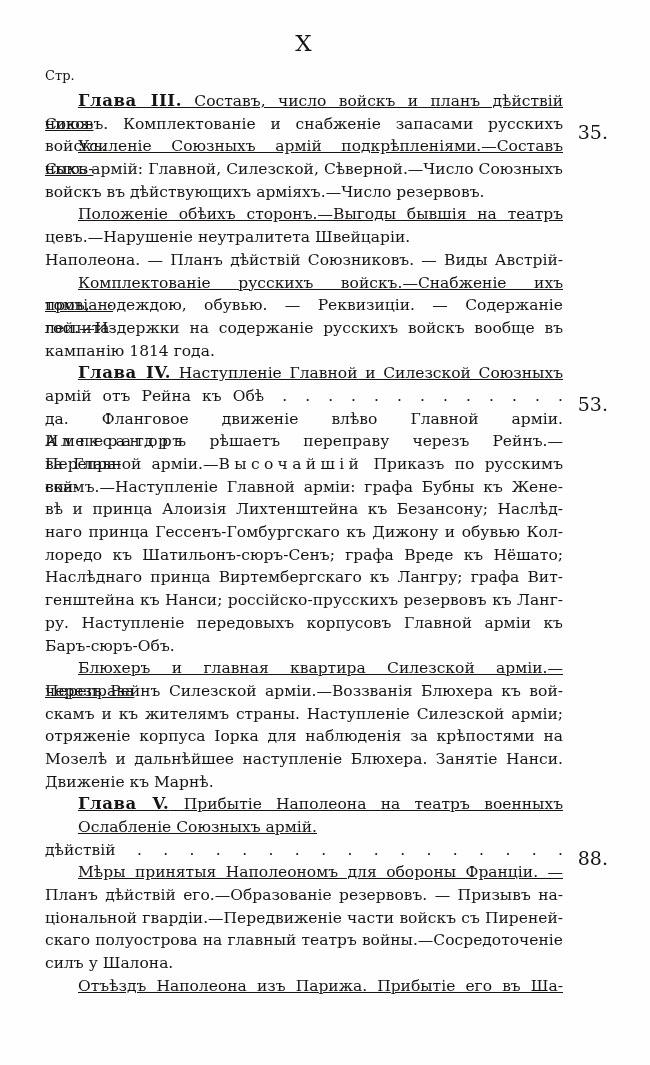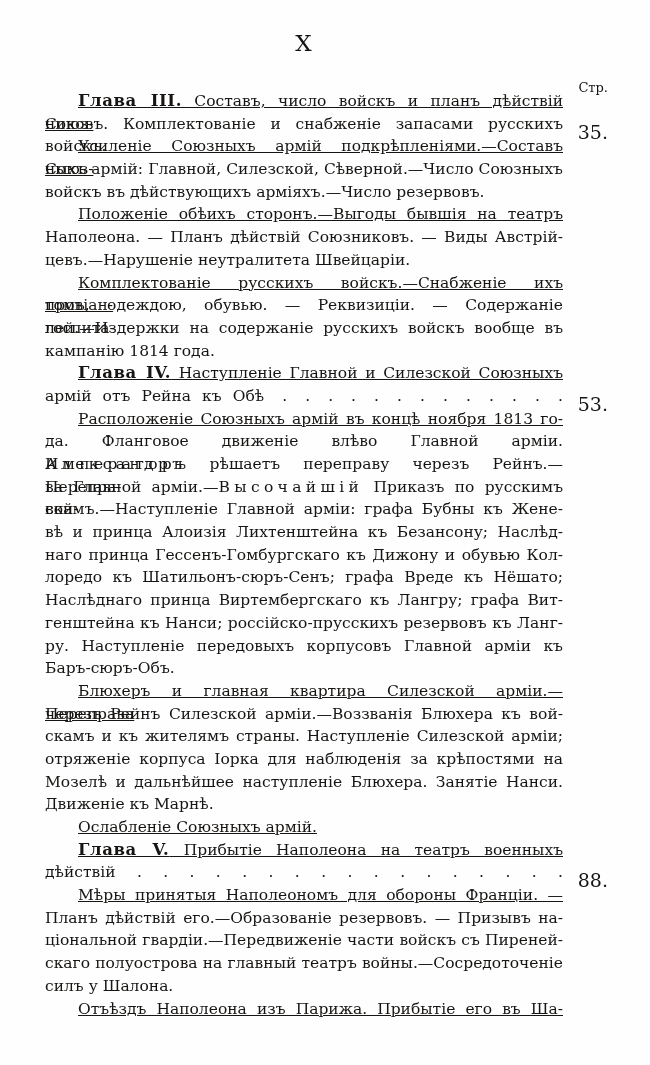--- a/index.html
+++ b/index.html
@@ -16,24 +16,24 @@
     position: absolute;
     top: 30px;
     left: 45px;
     width: 518px;
     text-align: center;
     font-size: 23px;
     letter-spacing: 1px;
   }
   .col-header {
     position: absolute;
-    top: 80px;
+    top: 68px;
     left: 45px;
     width: 563px;
-    text-align: right;
+    text-align: left;
     font-size: 13px;
   }
   .text-block {
     position: absolute;
     top: 90px;
     left: 45px;
     width: 518px;
     font-size: 15.5px;
   }
   .line {
@@ -71,48 +71,47 @@
 <div class="page">
   <div class="folio">X</div>
   <div class="col-header">Стр.</div>
   <div class="text-block">
       <div class="line indent"><span class="bold">Глава III.</span><span> Составъ, число войскъ и планъ дѣйствій Союз-</span></div>
       <div class="line"><span>никовъ. Комплектованіе и снабженіе запасами русскихъ войскъ.</span><span class="pagenum">35.</span></div>
       <div class="line indent"><span>Усиленіе Союзныхъ армій подкрѣпленіями.—Составъ Союз-</span></div>
       <div class="line"><span>ныхъ армій: Главной, Силезской, Сѣверной.—Число Союзныхъ</span></div>
       <div class="line left"><span>войскъ въ дѣйствующихъ арміяхъ.—Число резервовъ.</span></div>
       <div class="line indent"><span>Положеніе обѣихъ сторонъ.—Выгоды бывшія на театръ</span></div>
+      <div class="line left"><span>цевъ.—Нарушеніе неутралитета Швейцаріи.</span></div>
       <div class="line"><span>Наполеона. — Планъ дѣйствій Союзниковъ. — Виды Австрій-</span></div>
-      <div class="line left"><span>цевъ.—Нарушеніе неутралитета Швейцаріи.</span></div>
       <div class="line indent"><span>Комплектованіе русскихъ войскъ.—Снабженіе ихъ провіан-</span></div>
       <div class="line"><span>томъ, одеждою, обувью. — Реквизиціи. — Содержаніе госпита-</span></div>
       <div class="line"><span>лей.—Издержки на содержаніе русскихъ войскъ вообще въ</span></div>
       <div class="line left"><span>кампанію 1814 года.</span></div>
       <div class="line indent"><span class="bold">Глава IV.</span><span> Наступленіе Главной и Силезской Союзныхъ</span></div>
       <div class="line"><span>армій отъ Рейна къ Обѣ</span><span class="dots"> . . . . . . . . . . . . .</span><span class="pagenum">53.</span></div>
-      <div class="line indent"><span>Расположеніе Союзныхъ армій въ концѣ ноября 1813 го-</span></div>
       <div class="line"><span>да. Фланговое движеніе влѣво Главной арміи. </span><span class="spaced">Императоръ</span></div>
       <div class="line"><span class="spaced">Александръ</span><span> рѣшаетъ переправу черезъ Рейнъ.—Перепра-</span></div>
       <div class="line"><span>ва Главной арміи.—</span><span class="spaced">Высочайшій</span><span> Приказъ по русскимъ вой-</span></div>
       <div class="line"><span>скамъ.—Наступленіе Главной арміи: графа Бубны къ Жене-</span></div>
       <div class="line"><span>вѣ и принца Алоизія Лихтенштейна къ Безансону; Наслѣд-</span></div>
       <div class="line"><span>наго принца Гессенъ-Гомбургскаго къ Дижону и обувью Кол-</span></div>
       <div class="line"><span>лоредо къ Шатильонъ-сюръ-Сенъ; графа Вреде къ Нёшато;</span></div>
       <div class="line"><span>Наслѣднаго принца Виртембергскаго къ Лангру; графа Вит-</span></div>
       <div class="line"><span>генштейна къ Нанси; россійско-прусскихъ резервовъ къ Ланг-</span></div>
       <div class="line"><span>ру. Наступленіе передовыхъ корпусовъ Главной арміи къ</span></div>
       <div class="line left"><span>Баръ-сюръ-Объ.</span></div>
       <div class="line indent"><span>Блюхеръ и главная квартира Силезской арміи.—Переправа</span></div>
       <div class="line"><span>черезъ Рейнъ Силезской арміи.—Воззванія Блюхера къ вой-</span></div>
       <div class="line"><span>скамъ и къ жителямъ страны. Наступленіе Силезской арміи;</span></div>
       <div class="line"><span>отряженіе корпуса Іорка для наблюденія за крѣпостями на</span></div>
       <div class="line"><span>Мозелѣ и дальнѣйшее наступленіе Блюхера. Занятіе Нанси.</span></div>
       <div class="line left"><span>Движеніе къ Марнѣ.</span></div>
+      <div class="line indent"><span class="bold">Глава V.</span><span> Прибытіе Наполеона на театръ военныхъ</span></div>
       <div class="line indent left"><span>Ослабленіе Союзныхъ армій.</span></div>
-      <div class="line indent"><span class="bold">Глава V.</span><span> Прибытіе Наполеона на театръ военныхъ</span></div>
       <div class="line"><span>дѣйствій</span><span class="dots"> . . . . . . . . . . . . . . . . .</span><span class="pagenum">88.</span></div>
       <div class="line indent"><span>Мѣры принятыя Наполеономъ для обороны Франціи. —</span></div>
       <div class="line"><span>Планъ дѣйствій его.—Образованіе резервовъ. — Призывъ на-</span></div>
       <div class="line"><span>ціональной гвардіи.—Передвиженіе части войскъ съ Пиреней-</span></div>
       <div class="line"><span>скаго полуострова на главный театръ войны.—Сосредоточеніе</span></div>
       <div class="line left"><span>силъ у Шалона.</span></div>
       <div class="line indent"><span>Отъѣздъ Наполеона изъ Парижа. Прибытіе его въ Ша-</span></div>
     </div>
 </div>
 

